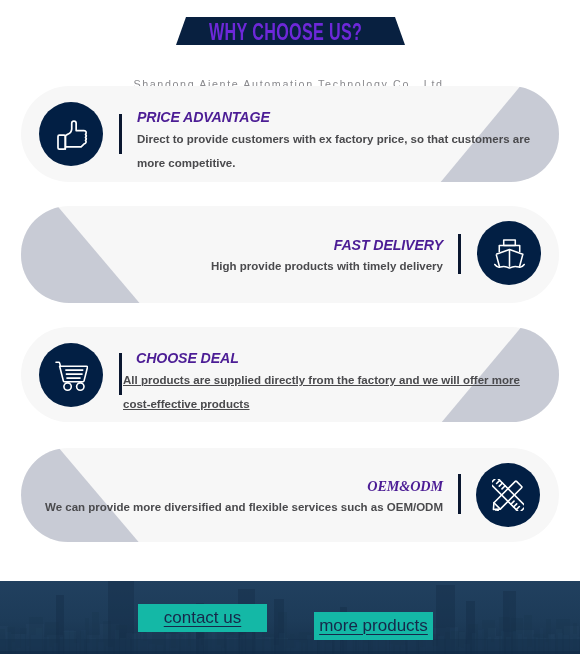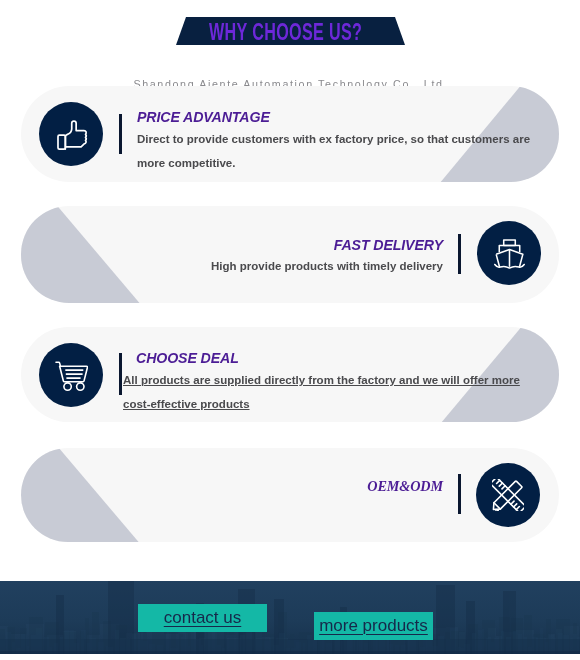--- a/index.html
+++ b/index.html
@@ -110,20 +110,21 @@
           <g transform="rotate(-45 16 16)">
             <path d="M0.6,11.5 h30.2 a0.9,0.9 0 0 1 0.9,0.9 v7.2 a0.9,0.9 0 0 1 -0.9,0.9 H0.6 L-4.6,16.0 Z"></path>
             <path d="M0.6,11.5 v9.0"></path>
             <path d="M-3.3,16.95 L0.0,20.2 h-3.3 Z" fill="#fff" stroke-width="0.9"></path>
           </g>
         </g>
       </svg>
     </div>
     <div class="divider" style="right:98px;top:26px;height:40px;"></div>
     <div class="title right" style="right:116px;top:29.6px;font-family:Liberation Serif, serif;">OEM&amp;ODM</div>
+    <div class="body right" style="right:116px;top:47.2px;white-space:nowrap;">We can provide more diversified and flexible services such as OEM/ODM</div>
   </div>
 
   <div class="footer">
     <svg class="skyline" width="580" height="73" viewBox="0 0 580 73" preserveAspectRatio="none">
       <defs>
         <linearGradient id="skyfade" x1="0" y1="0" x2="0" y2="1">
           <stop offset="0%" stop-color="#21405f"></stop>
           <stop offset="55%" stop-color="#1d3b58"></stop>
           <stop offset="100%" stop-color="#16304b"></stop>
         </linearGradient>

